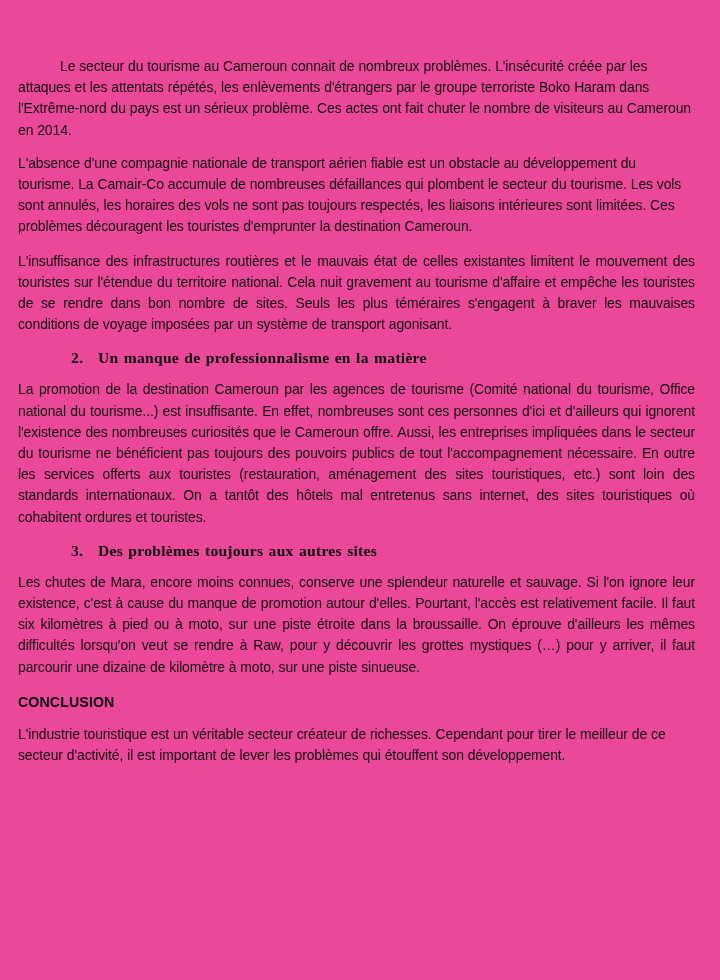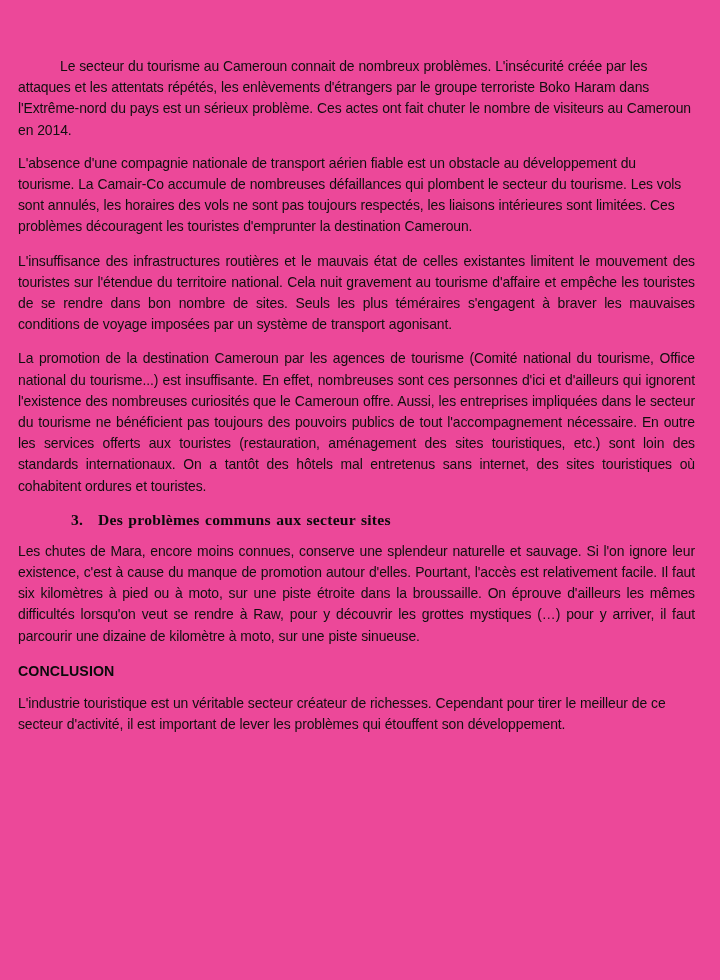--- a/index.html
+++ b/index.html
@@ -99,27 +99,30 @@
   <div class="content">
 
     <p class="para p1 indent-first">Le secteur du tourisme au Cameroun connait de nombreux problèmes. L'insécurité créée par les attaques et les attentats répétés, les enlèvements d'étrangers par le groupe terroriste Boko Haram dans l'Extrême-nord du pays est un sérieux problème. Ces actes ont fait chuter le nombre de visiteurs au Cameroun en 2014.</p>
 
     <p class="para p2">L'absence d'une compagnie nationale de transport aérien fiable est un obstacle au développement du tourisme. La Camair-Co accumule de nombreuses défaillances qui plombent le secteur du tourisme. Les vols sont annulés, les horaires des vols ne sont pas toujours respectés, les liaisons intérieures sont limitées. Ces problèmes découragent les touristes d'emprunter la destination Cameroun.</p>
 
     <p class="para p3 justify">L'insuffisance des infrastructures routières et le mauvais état de celles existantes limitent le mouvement des touristes sur l'étendue du territoire national. Cela nuit gravement au tourisme d'affaire et empêche les touristes de se rendre dans bon nombre de sites. Seuls les plus téméraires s'engagent à braver les mauvaises conditions de voyage imposées par un système de transport agonisant.</p>
 
     <div class="spacer-before-heading"></div>
 
+    <h2 class="heading-num">
+      <span class="num">2.</span><span>Un manque de professionnalisme en la matière</span>
+    </h2>
 
     <p class="para p4 justify">La promotion de la destination Cameroun par les agences de tourisme (Comité national du tourisme, Office national du tourisme...) est insuffisante. En effet, nombreuses sont ces personnes d'ici et d'ailleurs qui ignorent l'existence des nombreuses curiosités que le Cameroun offre. Aussi, les entreprises impliquées dans le secteur du tourisme ne bénéficient pas toujours des pouvoirs publics de tout l'accompagnement nécessaire. En outre les services offerts aux touristes (restauration, aménagement des sites touristiques, etc.) sont loin des standards internationaux. On a tantôt des hôtels mal entretenus sans internet, des sites touristiques où cohabitent ordures et touristes.</p>
 
     <div class="spacer-before-heading"></div>
 
     <h2 class="heading-num">
-      <span class="num">3.</span><span>Des problèmes communs aux secteur sites</span>
+      <span class="num">3.</span><span>Des problèmes toujours aux autres sites</span>
     </h2>
 
     <p class="para p5 justify">Les chutes de Mara, encore moins connues, conserve une splendeur naturelle et sauvage. Si l'on ignore leur existence, c'est à cause du manque de promotion autour d'elles. Pourtant, l'accès est relativement facile. Il faut six kilomètres à pied ou à moto, sur une piste étroite dans la broussaille. On éprouve d'ailleurs les mêmes difficultés lorsqu'on veut se rendre à Raw, pour y découvrir les grottes mystiques (…) pour y arriver, il faut parcourir une dizaine de kilomètre à moto, sur une piste sinueuse.</p>
 
     <h2 class="heading-plain">CONCLUSION</h2>
 
     <p class="para p6">L'industrie touristique est un véritable secteur créateur de richesses. Cependant pour tirer le meilleur de ce secteur d'activité, il est important de lever les problèmes qui étouffent son développement.</p>
 
   </div>
 </div>

